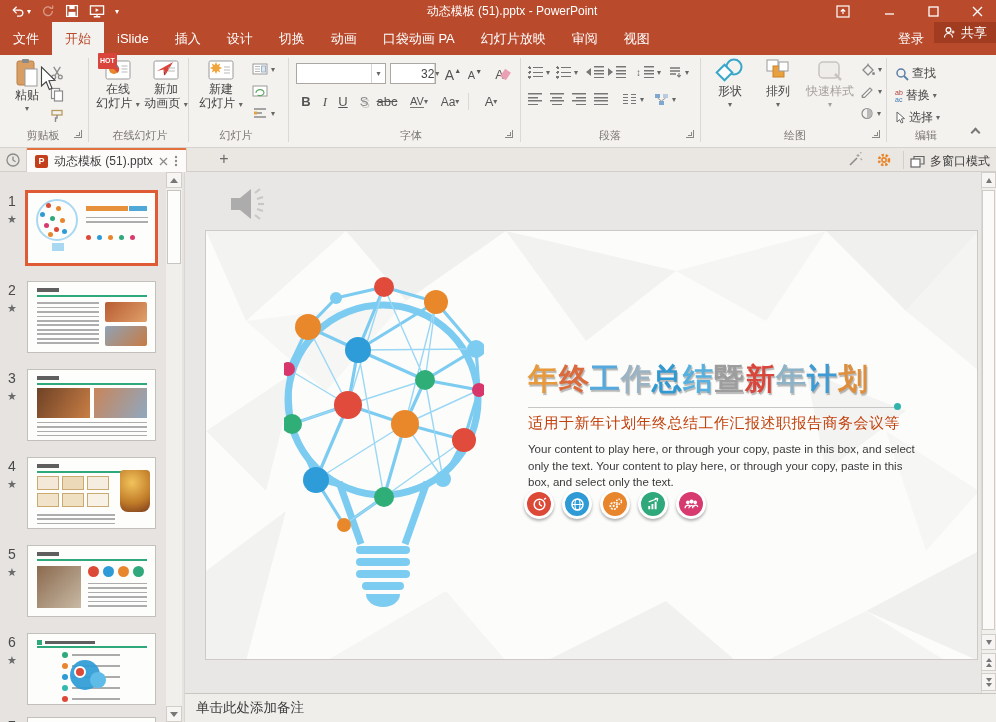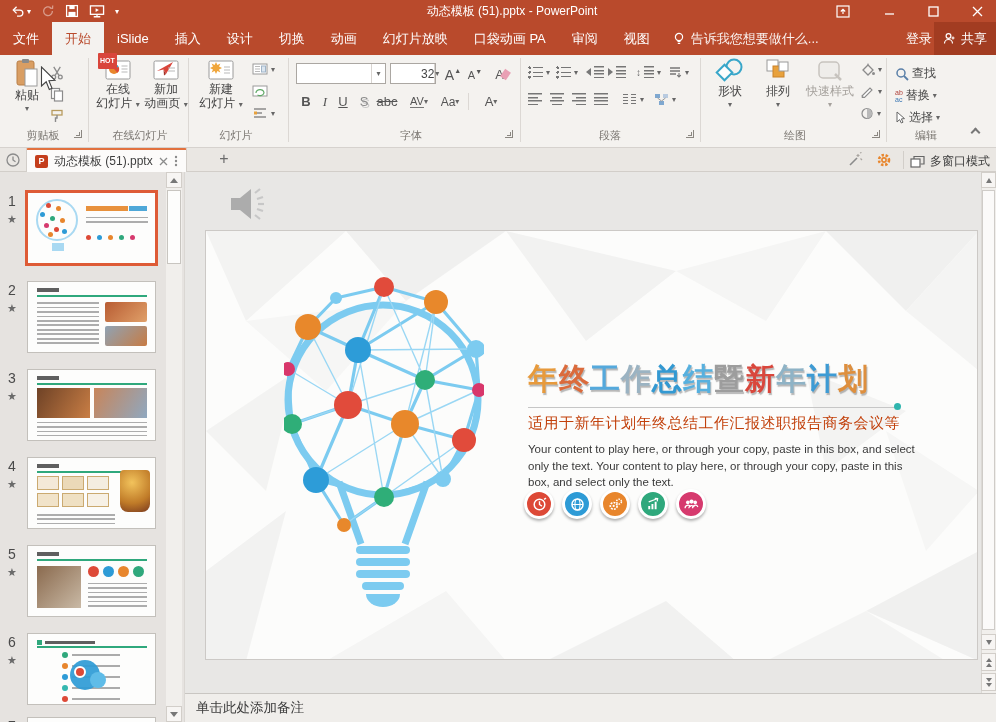--- a/index.html
+++ b/index.html
@@ -11,22 +11,22 @@
   .titlebar{position:absolute;left:0;top:0;width:996px;height:22px;background:#B94A2C;display:flex;align-items:center;}
   .qat{display:flex;align-items:center;gap:10px;padding-left:10px;}
   .qbtn{display:flex;align-items:center;height:22px;}
   .win-title{position:absolute;left:0;right:0;text-align:center;font-size:12px;color:#fff;line-height:22px;pointer-events:none;padding-left:28px;}
   .winbtn{position:absolute;top:0;width:34px;height:22px;display:flex;align-items:center;justify-content:center;}
   
   .tabrow{position:absolute;left:0;top:22px;width:996px;height:33px;background:#B94A2C;display:flex;font-size:13px;color:#fff;}
   .rtab{display:flex;align-items:center;padding:0 13px;cursor:default;white-space:nowrap;}
   .rtab.active{background:#F4F2EF;color:#B94A2C;}
   .tellme{display:flex;align-items:center;gap:6px;color:rgba(255,255,255,.92);padding:0 10px;}
-  .signin{position:absolute;right:54px;top:0;height:33px;display:flex;align-items:center;padding:0 10px;font-family:Liberation Serif, serif;}
-  .share{position:absolute;right:0;top:0;height:33px;width:62px;background:#A23C21;display:flex;align-items:center;justify-content:center;gap:5px;}
+  .signin{position:absolute;right:62px;top:0;height:33px;display:flex;align-items:center;padding:0 10px;font-family:Liberation Serif, serif;}
+  .share{position:absolute;right:0;top:0;height:21px;width:62px;background:#A23C21;display:flex;align-items:center;justify-content:center;gap:5px;}
   
   .ribbon{position:absolute;left:0;top:55px;width:996px;height:93px;background:#F4F2EF;border-bottom:1px solid #D6D2CE;font-size:12px;}
   .vsep{position:absolute;top:3px;height:84px;width:1px;background:#DCD8D4;}
   .grplabel{position:absolute;top:73px;font-size:11px;color:#7B7772;text-align:center;}
   .bigbtn{position:absolute;top:3px;display:flex;flex-direction:column;align-items:center;text-align:left;color:#444;line-height:14px;}
   .dd{font-size:8px;color:#666;}
   .smallbtn{position:absolute;display:flex;align-items:center;gap:3px;}
   .combo{position:absolute;top:8px;height:21px;background:#fff;border:1px solid #ABA7A2;display:flex;align-items:center;font-size:12px;}
   .combo .arr{margin-left:auto;width:14px;height:100%;border-left:1px solid #D8D4D0;display:flex;align-items:center;justify-content:center;font-size:8px;color:#666;}
   .fbtn{position:absolute;top:36px;height:21px;display:flex;align-items:center;justify-content:center;color:#555;}
@@ -136,31 +136,24 @@
 </div>
 
 <div class="tabrow">
   <div class="rtab">文件</div>
   <div class="rtab active">开始</div>
   <div class="rtab">iSlide</div>
   <div class="rtab">插入</div>
   <div class="rtab">设计</div>
   <div class="rtab">切换</div>
   <div class="rtab">动画</div>
+  <div class="rtab">口袋动画 PA</div>
   <div class="rtab">幻灯片放映</div>
-  <div class="rtab">口袋动画 PA</div>
   <div class="rtab">审阅</div>
   <div class="rtab">视图</div>
-  <div class="tellme">
-    <svg width="12" height="14" viewBox="0 0 12 14">
-        <circle cx="6" cy="5" r="3.6" fill="none" stroke="#fff" stroke-width="1.2"></circle>
-        <path d="M4.5 9.5 h3 M4.8 11.3 h2.4" stroke="#fff" stroke-width="1.2"></path>
-      </svg>
-    <span>告诉我您想要做什么...</span>
-  </div>
   <div class="signin">登录</div>
   <div class="share">
     <svg width="13" height="13" viewBox="0 0 13 13">
         <circle cx="5.5" cy="4" r="2.4" fill="none" stroke="#fff" stroke-width="1.2"></circle>
         <path d="M1.5 11.5 a4 4 0 0 1 8 0" fill="none" stroke="#fff" stroke-width="1.2"></path>
         <path d="M10 4.5 v3 M8.5 6 h3" stroke="#fff" stroke-width="1.1"></path>
       </svg>
     <span>共享</span>
   </div>
 </div>

